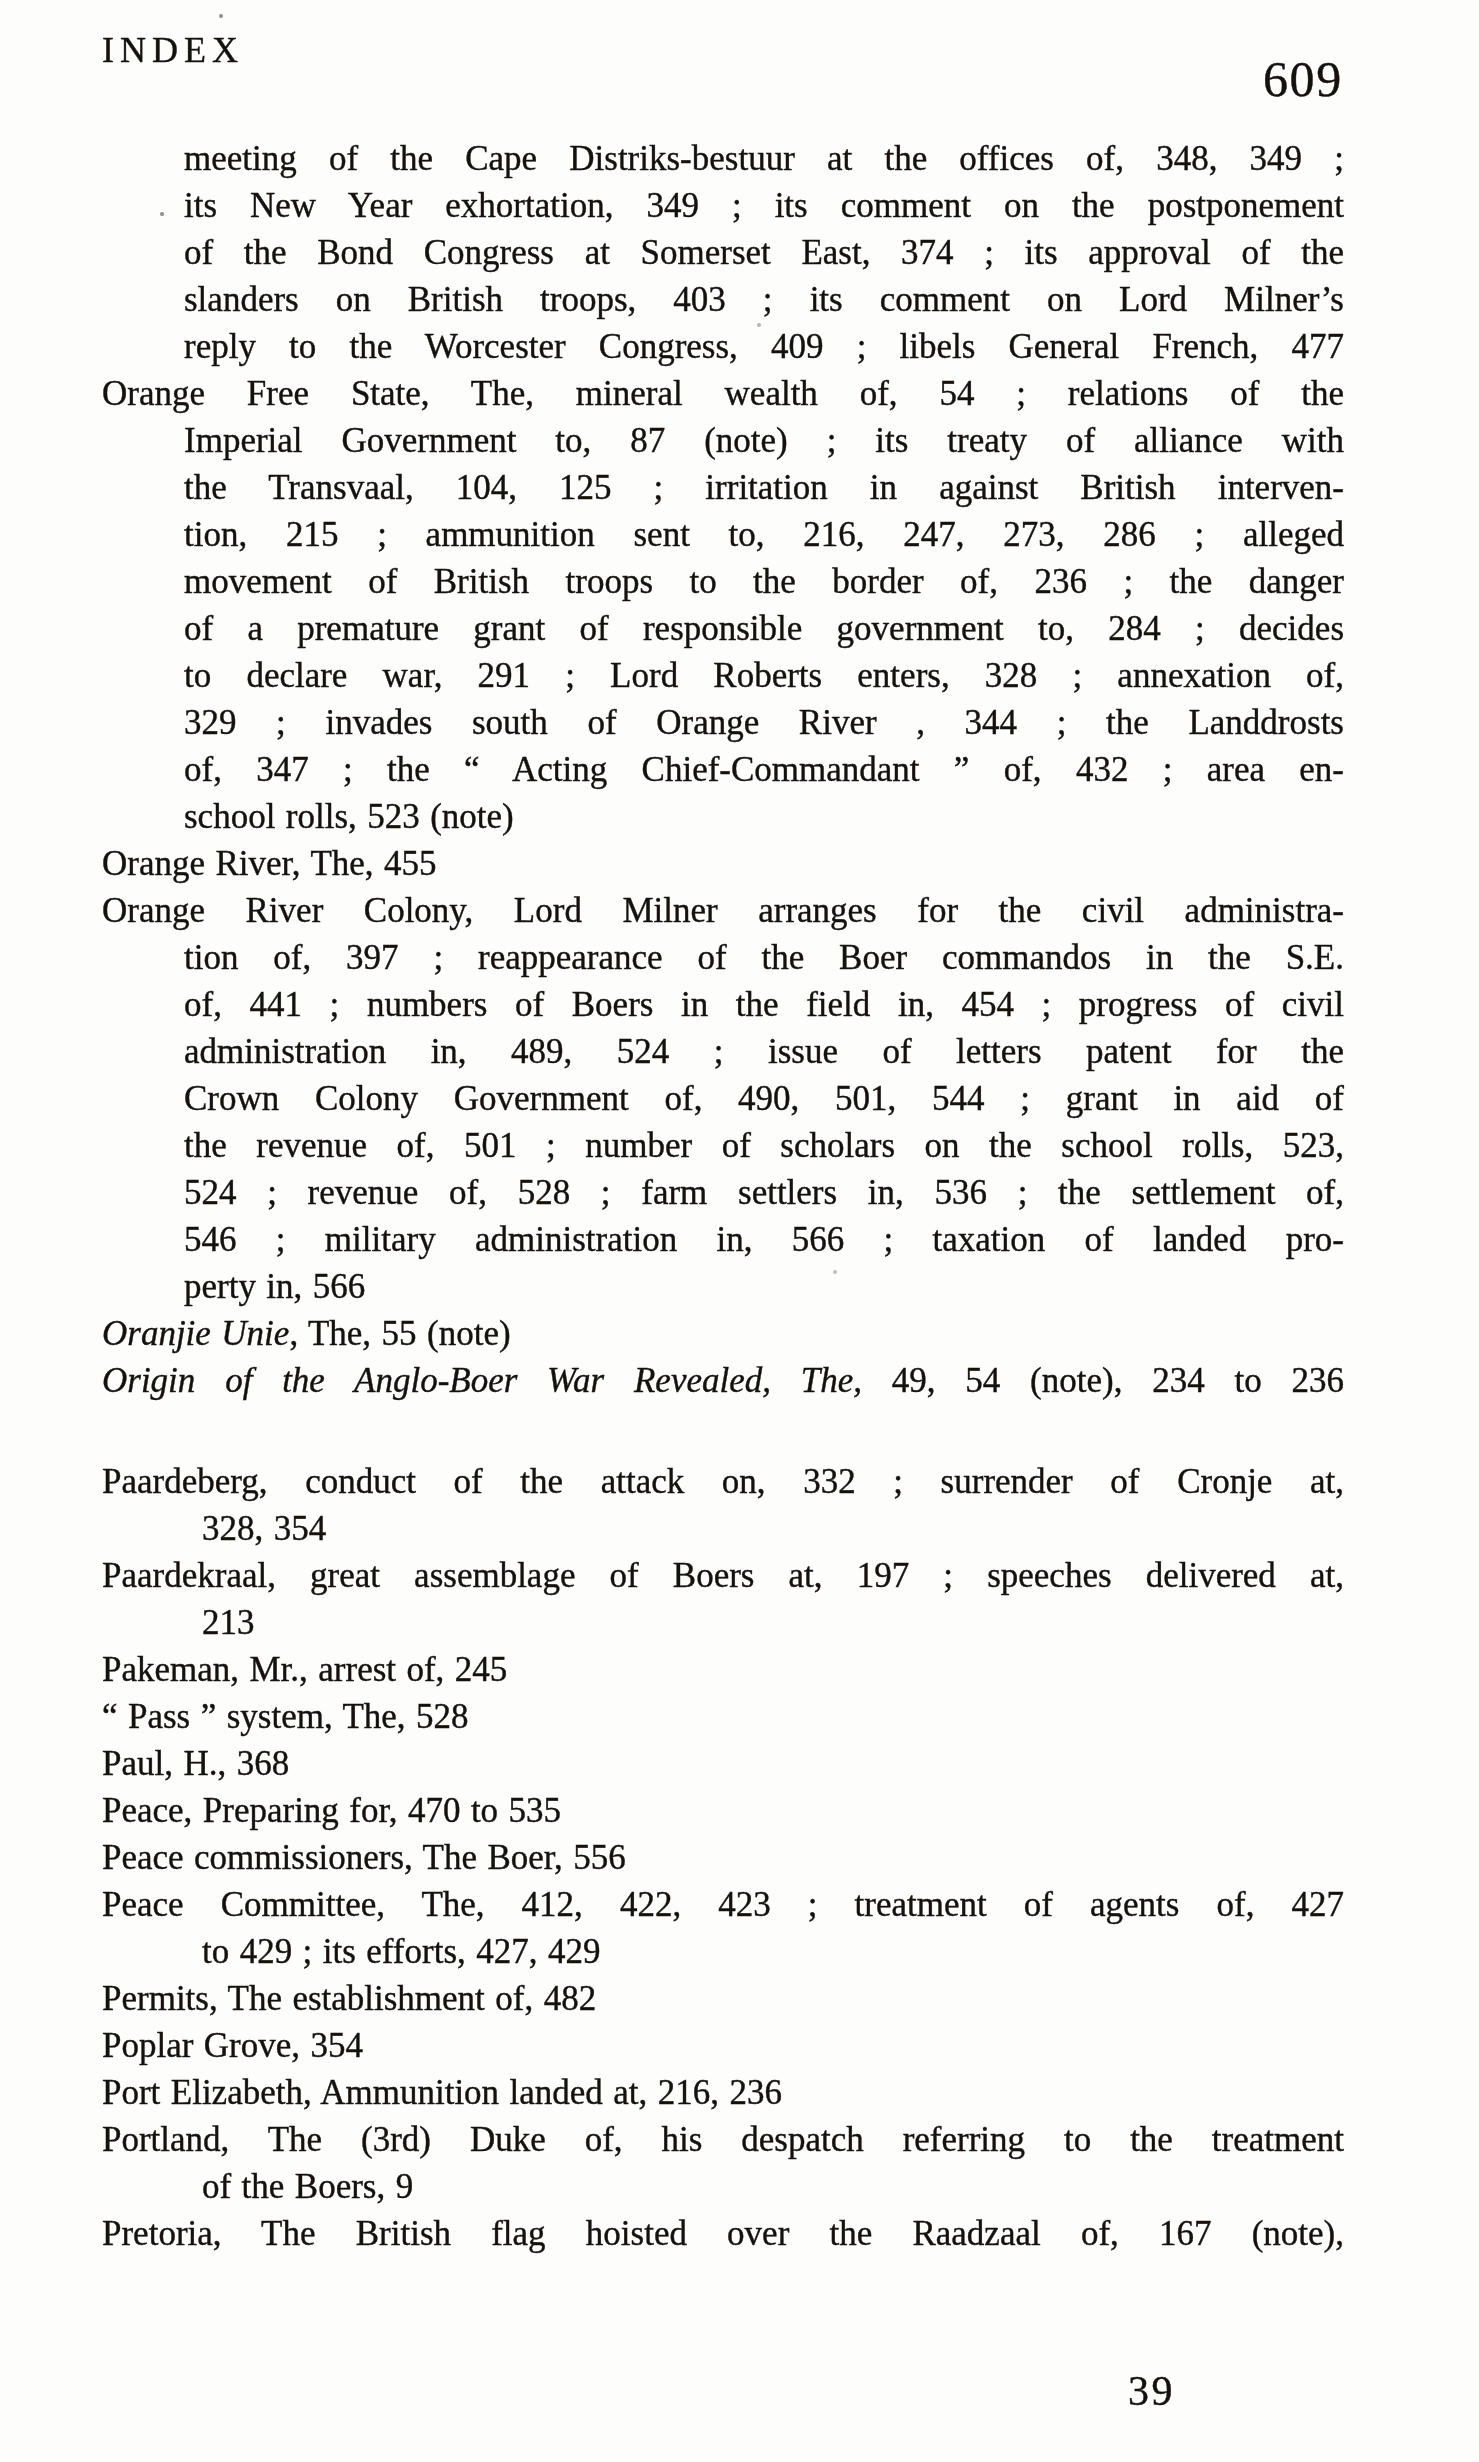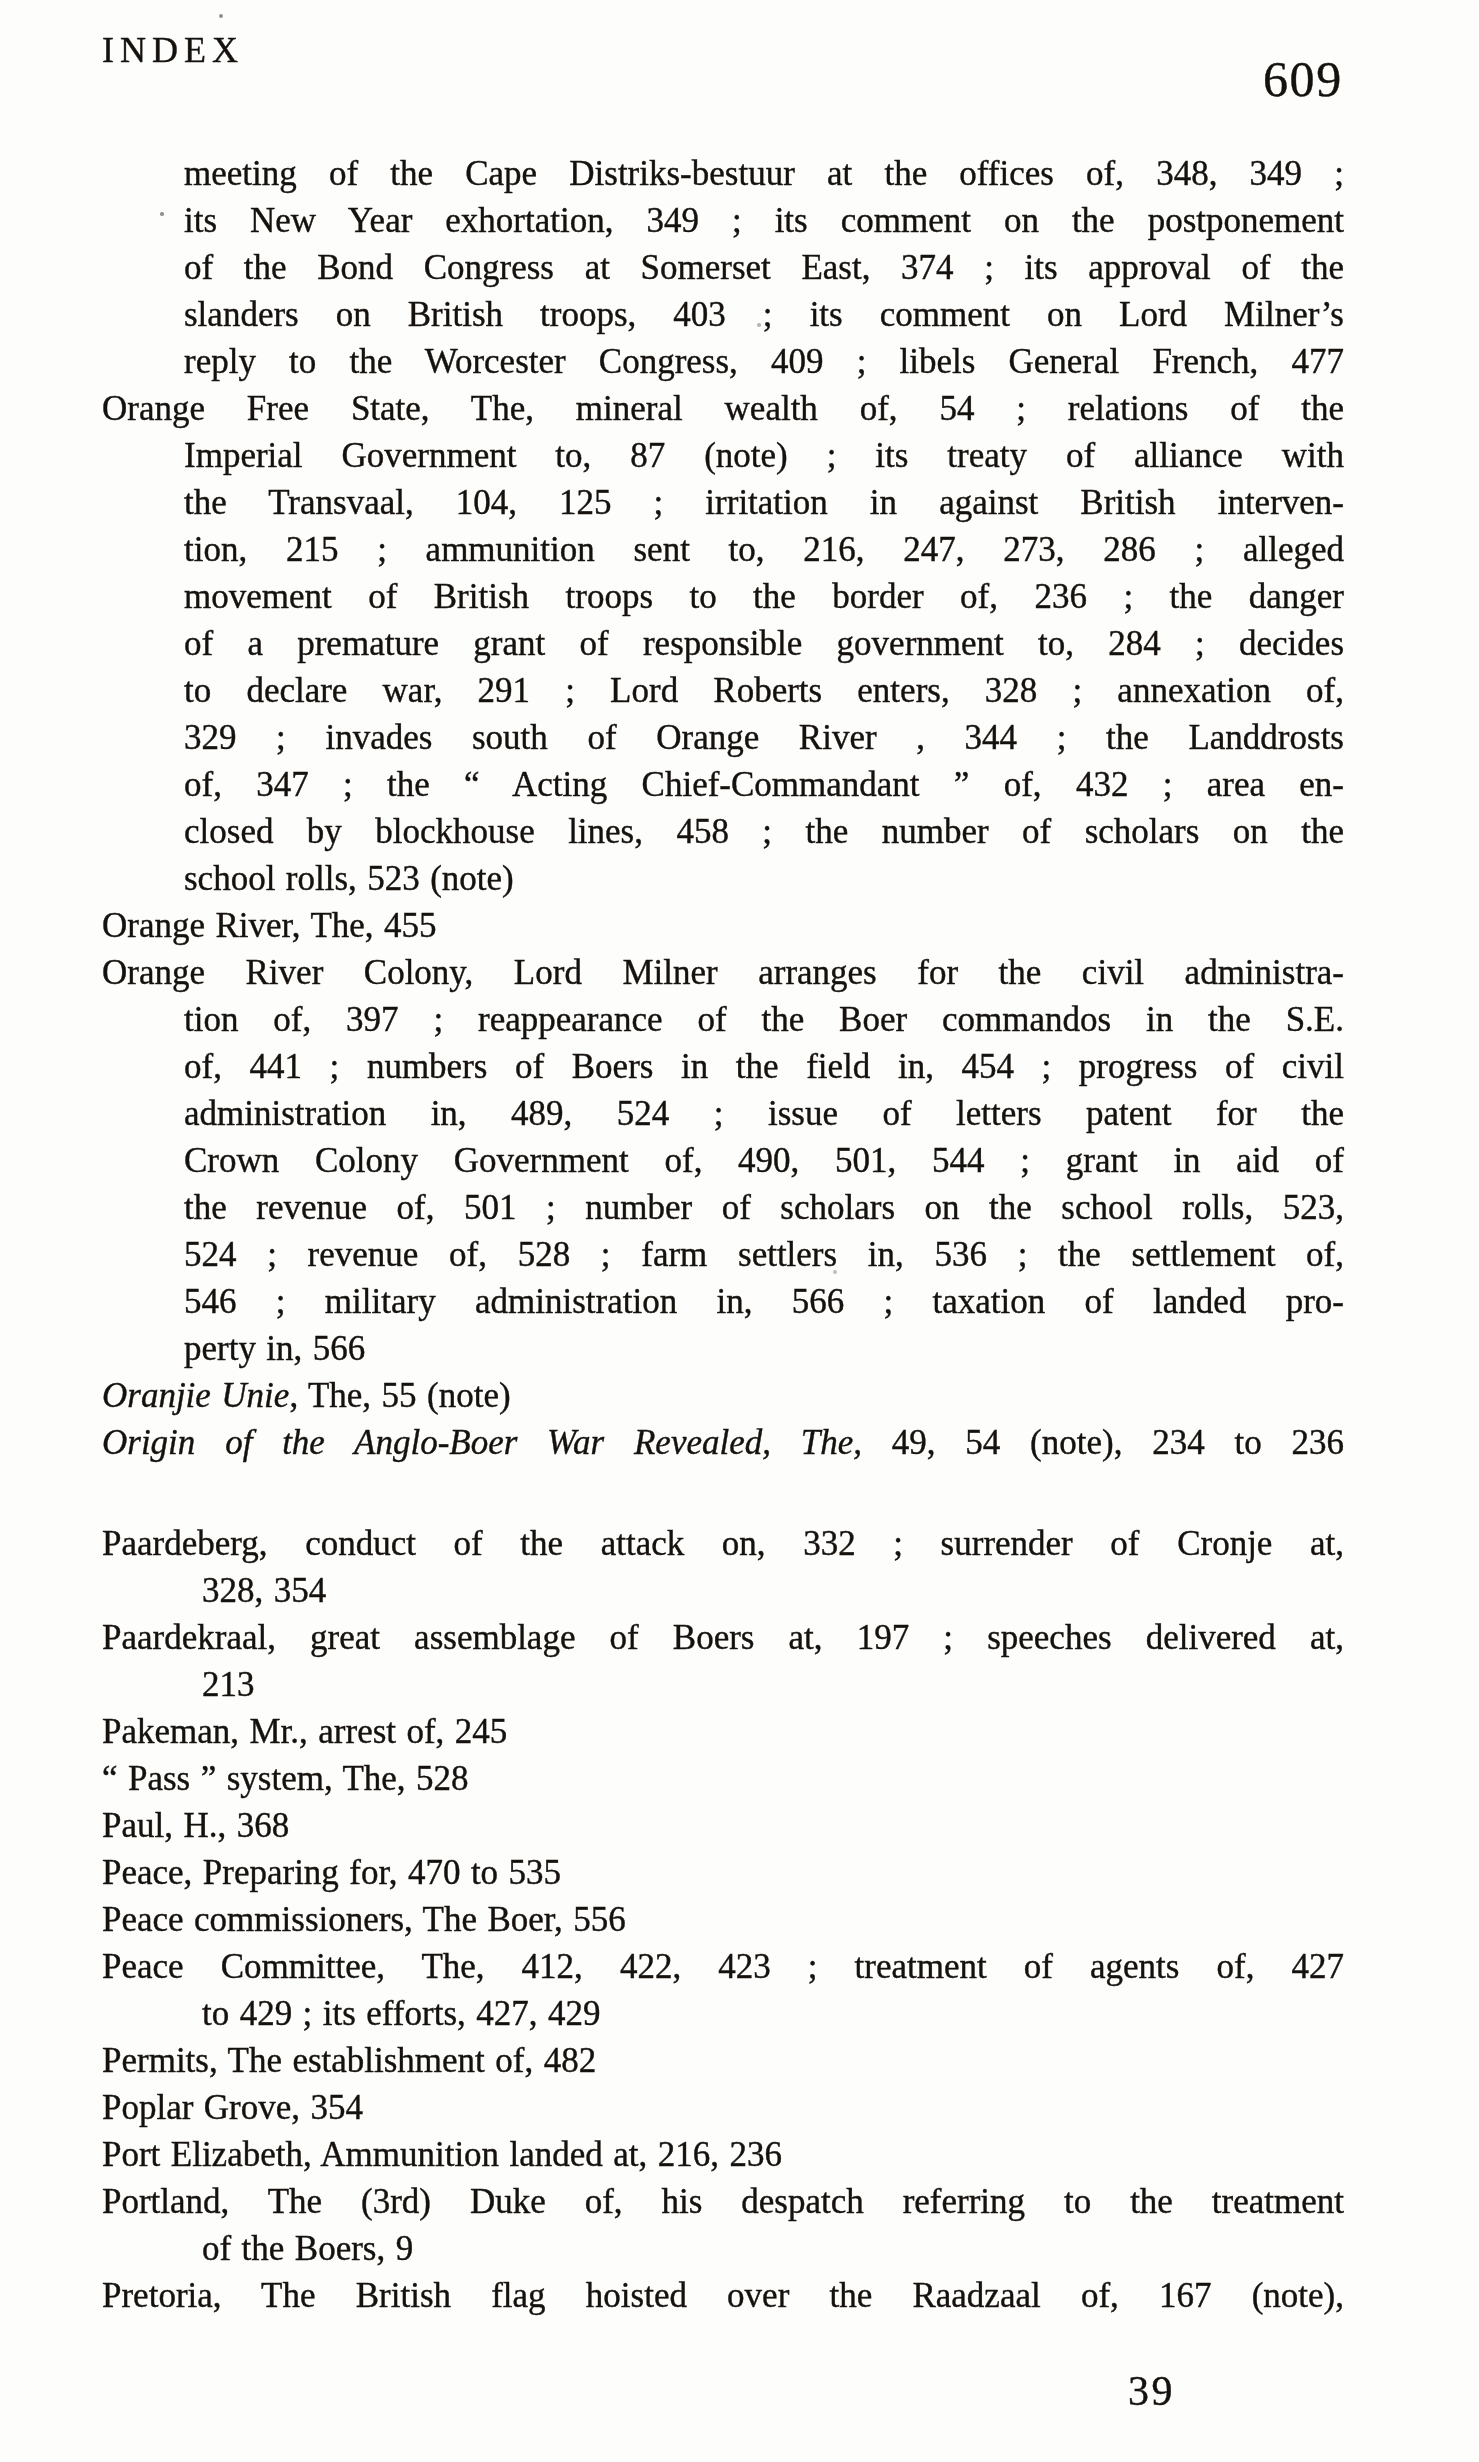--- a/index.html
+++ b/index.html
@@ -27,21 +27,21 @@
   }
   .page-num {
     position: absolute;
     top: 54px; right: 136px;
     font-size: 50px;
     line-height: 1;
     letter-spacing: 1.7px;
   }
   .index-body {
     position: absolute;
-    left: 102px; top: 150px;
+    left: 102px; top: 135px;
     width: 1242px;
     font-size: 35px;
     line-height: 47px;
     word-spacing: 1.7px;
   }
   .para { margin: 0; }
   .para.gap { margin-top: 54px; }
   .line { min-height: 47px; white-space: normal; }
   .line.just { text-align: justify; text-align-last: justify; }
   .line.ind1 { padding-left: 82px; }
@@ -81,21 +81,20 @@
       <div class="para">
         <div class="line ind0 just"><span>Orange Free State, The, mineral wealth of, 54 ; relations of the</span></div>
         <div class="line ind1 just"><span>Imperial Government to, 87 (note) ; its treaty of alliance with</span></div>
         <div class="line ind1 just"><span>the Transvaal, 104, 125 ; irritation in against British interven-</span></div>
         <div class="line ind1 just"><span>tion, 215 ; ammunition sent to, 216, 247, 273, 286 ; alleged</span></div>
         <div class="line ind1 just"><span>movement of British troops to the border of, 236 ; the danger</span></div>
         <div class="line ind1 just"><span>of a premature grant of responsible government to, 284 ; decides</span></div>
         <div class="line ind1 just"><span>to declare war, 291 ; Lord Roberts enters, 328 ; annexation of,</span></div>
         <div class="line ind1 just"><span>329 ; invades south of Orange River , 344 ; the Landdrosts</span></div>
         <div class="line ind1 just"><span>of, 347 ; the “ Acting Chief-Commandant ” of, 432 ; area en-</span></div>
-        <div class="line ind1 just"><span>closed by blockhouse lines, 458 ; the number of scholars on the</span></div>
         <div class="line ind1"><span>school rolls, 523 (note)</span></div>
       </div>
       <div class="para">
         <div class="line ind0"><span>Orange River, The, 455</span></div>
       </div>
       <div class="para">
         <div class="line ind0 just"><span>Orange River Colony, Lord Milner arranges for the civil administra-</span></div>
         <div class="line ind1 just"><span>tion of, 397 ; reappearance of the Boer commandos in the S.E.</span></div>
         <div class="line ind1 just"><span>of, 441 ; numbers of Boers in the field in, 454 ; progress of civil</span></div>
         <div class="line ind1 just"><span>administration in, 489, 524 ; issue of letters patent for the</span></div>

